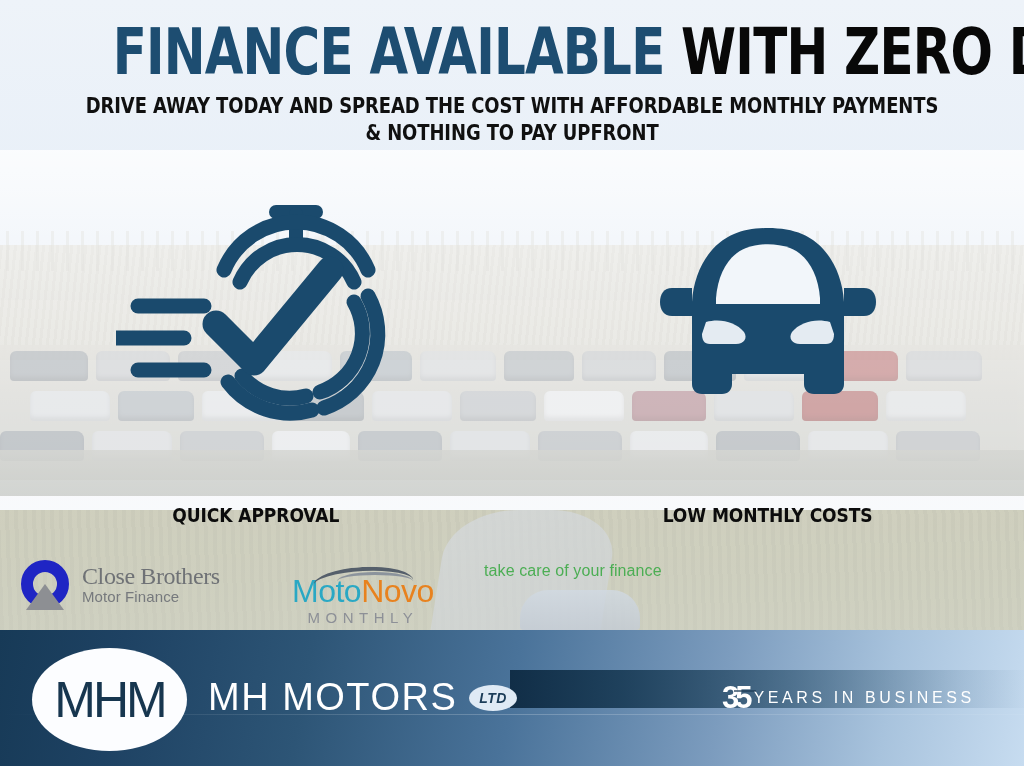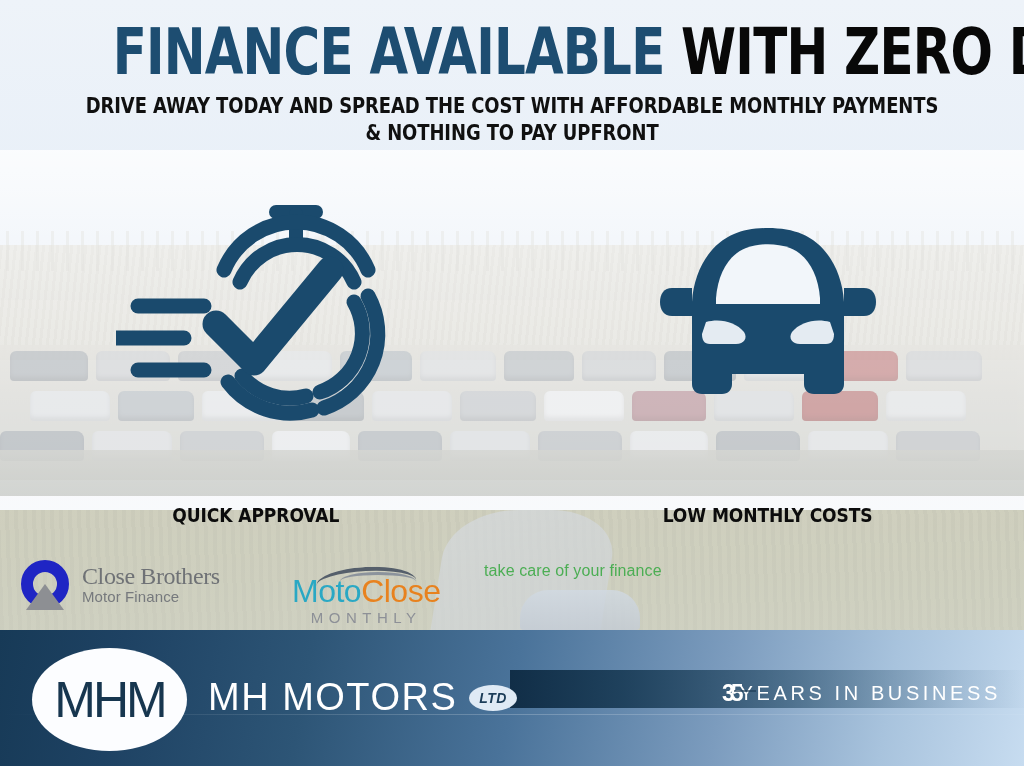--- a/index.html
+++ b/index.html
@@ -246,30 +246,30 @@
   .ltd-badge span {
     font-family:"Liberation Sans", sans-serif; font-weight:bold;
     font-style:italic; font-size:14px; color:#1b3c58; letter-spacing:.5px;
   }
   .years-wrap {
     position:absolute; left:722px; top:682px;
     display:flex; align-items:center; white-space:nowrap;
   }
   .years-num {
     font-family:"Liberation Sans", sans-serif; font-weight:bold;
-    font-size:23px; color:#ffffff; line-height:1;
-    letter-spacing:-4px; position:relative; 
+    font-size:31px; color:#ffffff; line-height:1;
+    letter-spacing:-4px; position:relative; margin-right:5px;
   }
   .years-num:after{
     content:""; position:absolute; left:12px; top:8px; width:22px; height:2px;
     background:rgba(27,58,84,.65);
   }
   .years-txt {
     font-family:"Liberation Sans", sans-serif;
-    font-size:20px; color:#ffffff; letter-spacing:3.6px; font-weight:400;
+    font-size:16px; color:#ffffff; letter-spacing:3.6px; font-weight:400;
   }
 
   
   .bottom-strip {
     position:absolute; left:0; top:766px; width:1024px; height:2px; background:#fff;
   }
 </style>
 </head>
 <body>
 
@@ -401,21 +401,21 @@
         <div class="cb-mtn"></div>
       </div>
       <div>
         <div class="cb-txt1">Close Brothers</div>
         <div class="cb-txt2">Motor Finance</div>
       </div>
     </div>
 
     <div class="pl mn">
       <div class="mn-swoosh"></div>
-      <div class="mn-name"><span class="mn-moto">Moto</span><span class="mn-novo">Close</span></div>
+      <div class="mn-name"><span class="mn-moto">Moto</span><span class="mn-novo">Novo</span></div>
       <div class="mn-fin">MONTHLY</div>
     </div>
 
     <div class="pl fr">
       <div class="fr-tag">take care of your finance</div>
     </div>
   </div>
 
   <div class="banner">
     <div class="banner-band"></div>

